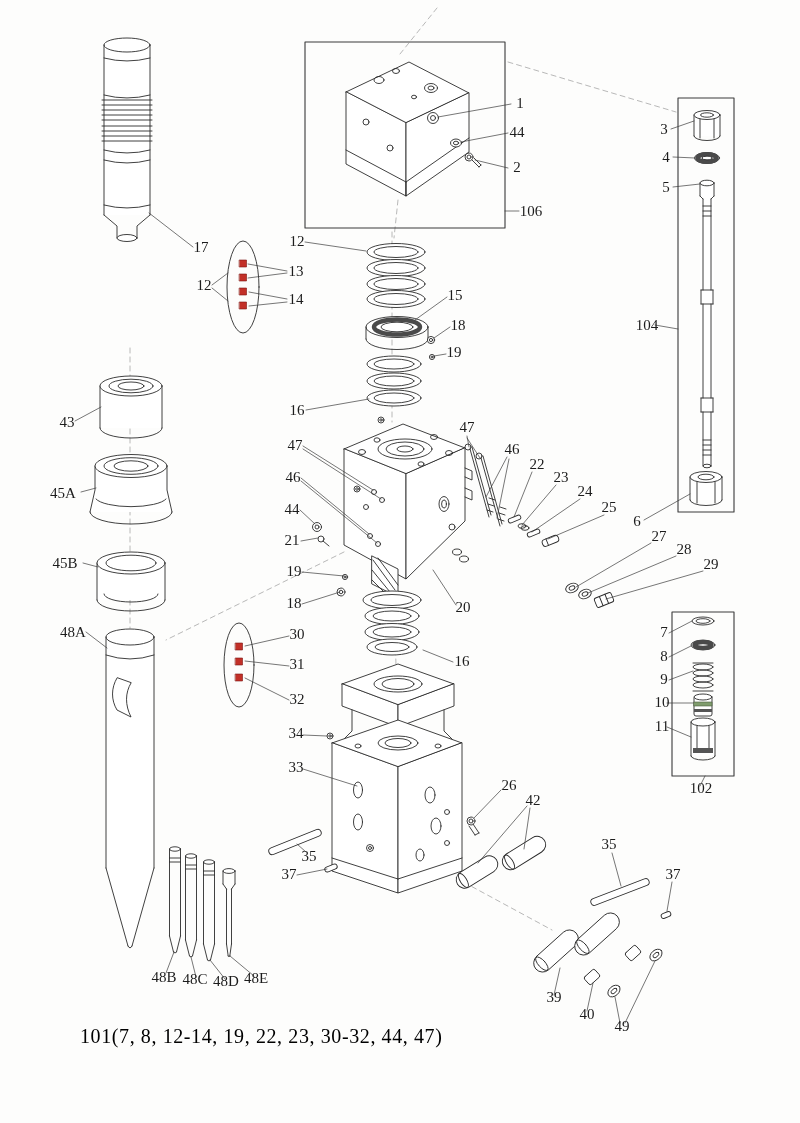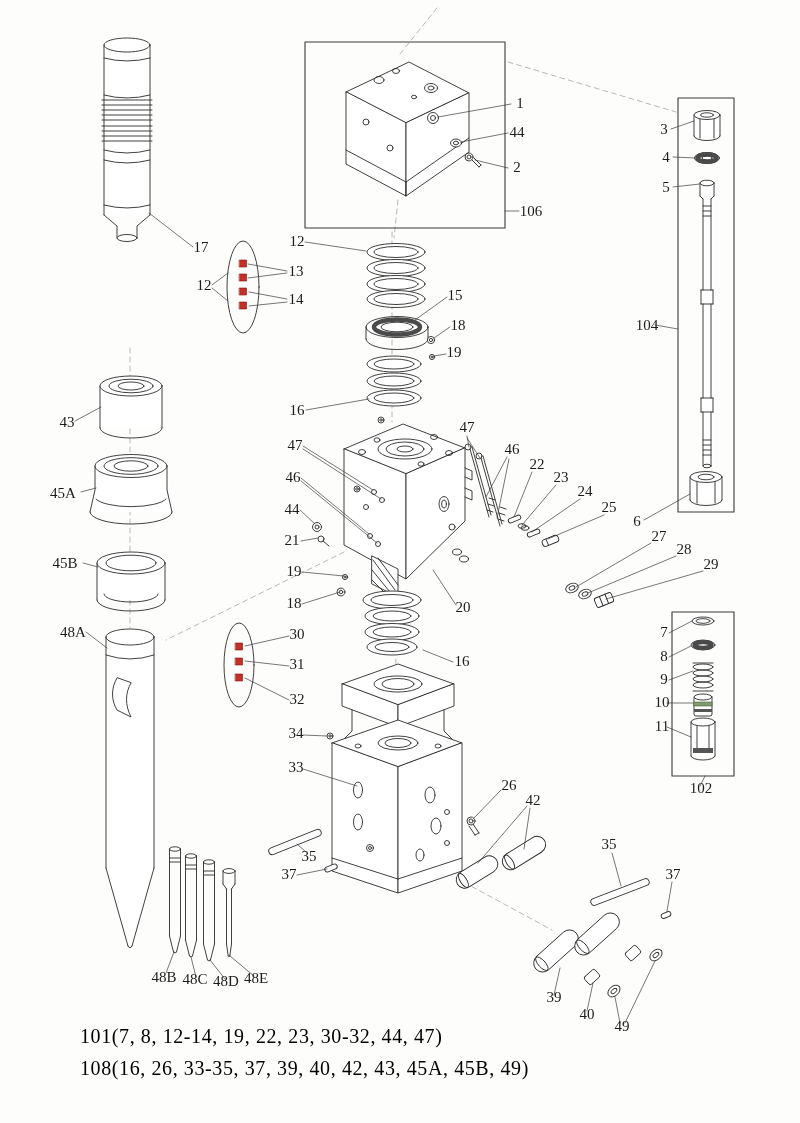--- a/index.html
+++ b/index.html
@@ -486,15 +486,14 @@
     <text x="73" y="637">48A</text>
     <text x="164" y="982">48B</text>
     <text x="195" y="984">48C</text>
     <text x="226" y="986">48D</text>
     <text x="256" y="983">48E</text>
   </g>
 </svg>
 
   <div class="notes">
     <div>101(7, 8, 12-14, 19, 22, 23, 30-32, 44, 47)</div>
-    <div>108(16, 26, 33-35, 37, 39, 40, 42, 43, 45A, 45B, 49)</div>
   </div>
 </div>
 
 </body></html>

